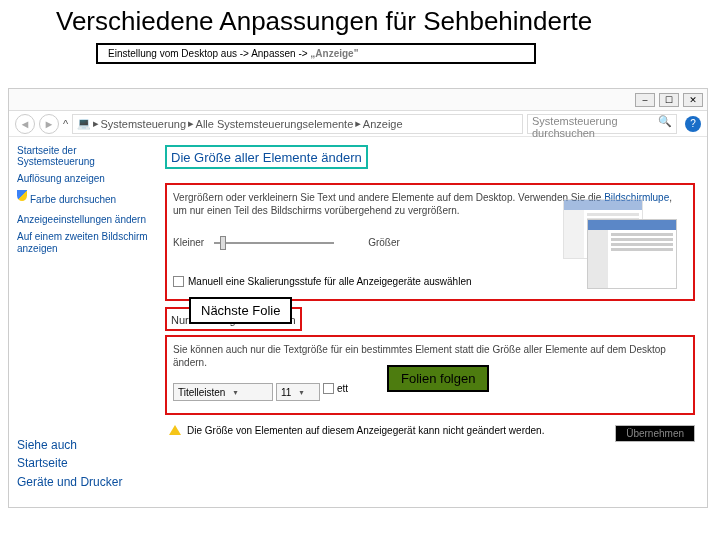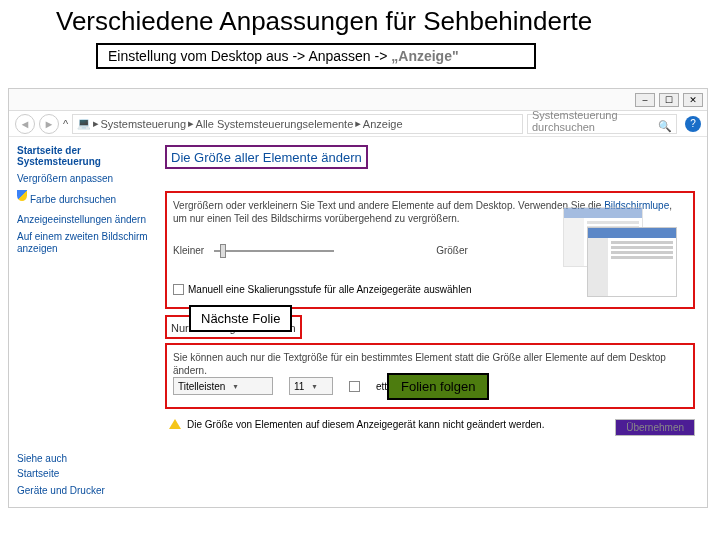--- a/index.html
+++ b/index.html
@@ -1,37 +1,37 @@
 <!DOCTYPE html>
 <html><head>
 <meta charset="utf-8">
 <style>
 *{margin:0;padding:0;box-sizing:border-box;font-family:"Segoe UI",Tahoma,sans-serif}
 body{width:720px;height:540px;background:#fff;position:relative;overflow:hidden}
 .slide-title{font-size:26px;font-weight:400;padding:6px 0 4px 56px;color:#000}
-.instr-box{border:2px solid #000;padding:3px 10px;margin:2px 0 6px 96px;width:440px;font-size:14px}
+.instr-box{border:2px solid #000;padding:3px 10px;margin:2px 0 6px 96px;width:440px;font-size:10px}
 .instr-box .gray-link{color:#7a7a7a;font-weight:600}
 .window{position:absolute;left:8px;top:88px;width:700px;height:420px;border:1px solid #ccc;background:#fff}
 .title-bar{height:22px;border-bottom:1px solid #ddd;display:flex;justify-content:flex-end;align-items:center;gap:4px;padding:0 4px;background:#fafafa}
 .win-btn{width:20px;height:14px;border:1px solid #aaa;background:#eee;font-size:9px;text-align:center;line-height:12px}
 .nav-bar{height:26px;border-bottom:1px solid #e5e5e5;display:flex;align-items:center;padding:0 6px;gap:4px;color:#555;font-size:11px}
 .nav-arrow{width:20px;height:20px;border-radius:50%;border:1px solid #ccc;display:flex;align-items:center;justify-content:center;color:#aaa;font-size:11px}
 .nav-path{flex:1;border:1px solid #ddd;height:20px;display:flex;align-items:center;padding:0 4px;gap:2px}
 .nav-path span{white-space:nowrap}
-.search{width:150px;border:1px solid #ddd;height:20px;display:flex;align-items:flex-end;gap:4px;padding:0 4px;color:#888}
+.search{width:150px;border:1px solid #ddd;height:20px;display:flex;align-items:flex-start;gap:4px;padding:0 4px;color:#888}
 .help-icon{width:16px;height:16px;border-radius:50%;background:#1a6ec8;color:#fff;font-size:10px;display:flex;align-items:center;justify-content:center;margin-left:4px}
 .body-split{display:flex;position:absolute;top:48px;left:0;right:0;bottom:0}
 .side{width:150px;padding:8px 8px;font-size:10px;color:#0b4f9e}
-.side .hdr{color:#0b4f9e;font-weight:700;margin-bottom:6px}
+.side .hdr{color:#0b4f9e;font-weight:400;margin-bottom:6px}
 .side a{display:block;color:#0b4f9e;margin:4px 0;line-height:1.25;text-decoration:none}
 .side .shield-row{display:flex;align-items:flex-start;gap:3px}
 .shield{width:10px;height:11px;background:linear-gradient(135deg,#3b82f6 50%,#facc15 50%);border-radius:0 0 50% 50%}
-.side .see{position:absolute;bottom:6px;left:8px;font-size:10px}
+.side .see{position:absolute;bottom:13px;left:8px;font-size:12px}
 .main{flex:1;padding:8px 12px 0 6px;position:relative}
-.redbox1{border:2px solid #701a75;padding:1px 4px;display:inline-block;margin-bottom:16px}
+.redbox1{border:2px solid #14b8a6;padding:1px 4px;display:inline-block;margin-bottom:8px}
 .redbox1 span{color:#0b4f9e;font-size:13px}
 .redzone1{border:2px solid #d11;padding:6px;margin-top:6px;position:relative}
 .para{font-size:10px;color:#444;line-height:1.3}
 .para .bl{color:#0b4f9e}
 .slider-row{display:flex;align-items:center;gap:10px;margin:20px 0 12px}
 .sl-lbl{font-size:10px;color:#444}
 .slider-track{width:120px;height:2px;background:#999;position:relative}
 .slider-thumb{position:absolute;left:6px;top:-6px;width:6px;height:14px;background:#ddd;border:1px solid #888}
 .prev-stack{position:absolute;right:14px;top:8px;width:120px;height:100px}
 .pwin{position:absolute;background:#fff;border:1px solid #ccc}
@@ -41,27 +41,27 @@
 .pwin .pcnt{flex:1;display:flex;flex-direction:column;gap:2px;padding:3px}
 .pwin .prow{height:3px;background:#ccc}
 .pw1{width:90px;height:70px;top:26px;left:28px;z-index:2}
 .pw2{width:80px;height:60px;top:6px;left:4px;opacity:.55}
 .chk-row{font-size:10px;margin:28px 0 6px;display:flex;align-items:flex-start;gap:4px}
 .chkbox{width:11px;height:11px;border:1px solid #888;background:#fff}
 .btn-next{position:absolute;left:22px;top:112px;border:2px solid #000;background:#fff;padding:4px 10px;font-size:13px;z-index:5}
 .redbox2{border:2px solid #d11;padding:1px 4px;display:inline-block;margin-top:6px}
 .redbox2 span{font-size:11px;color:#333}
 .redzone2{border:2px solid #d11;padding:6px 6px 12px;margin-top:4px;position:relative}
-.dd-row{display:flex;align-items:center;gap:16px;}
+.dd-row{display:flex;gap:3px;margin-top:14px}
 .dd{border:1px solid #aaa;height:18px;display:flex;align-items:center;padding:0 4px;font-size:10px;background:#f5f5f5;gap:8px}
 .dd .car{font-size:8px;color:#555}
 .btn-folien{position:absolute;left:220px;top:28px;border:2px solid #000;background:#4d7c0f;padding:4px 12px;font-size:13px;z-index:5}
 .warn-row{display:flex;align-items:flex-start;gap:6px;font-size:10px;margin-top:10px;padding-left:4px}
 .warn-icon{width:0;height:0;border-left:6px solid transparent;border-right:6px solid transparent;border-bottom:10px solid #f5c518;position:relative}
-.apply-btn{border:1px solid #bbb;background:#4c1d95;padding:2px 10px;font-size:10px;margin-left:auto;color:#888}
+.apply-btn{border:1px solid #bbb;background:#000000;padding:2px 10px;font-size:10px;margin-left:auto;color:#888}
 </style>
 </head>
 <body>
 
 <div class="slide-title">Verschiedene Anpassungen für Sehbehinderte</div>
 <div class="instr-box">
   <span>Einstellung vom Desktop aus -&gt; Anpassen -&gt; </span><span class="gray-link">„Anzeige"</span>
 </div>
 
 <div class="window">
@@ -86,21 +86,21 @@
     <div class="search">
       <span>Systemsteuerung durchsuchen</span>
       <span style="margin-left:auto">🔍</span>
     </div>
     <div class="help-icon">?</div>
   </div>
 
   <div class="body-split">
     <div class="side">
       <div class="hdr">Startseite der Systemsteuerung</div>
-      <a>Vergrößern anpassen</a>
+      <a>Auflösung anzeigen</a>
       <div class="shield-row">
           <div class="shield"></div>
           <a>Farbe durchsuchen</a>
         </div>
       <a>Anzeigeeinstellungen ändern</a>
       <a>Auf einem zweiten Bildschirm anzeigen</a>
       <div class="see">
         <div>Siehe auch</div>
         <a>Startseite</a>
         <a>Geräte und Drucker</a>
@@ -112,21 +112,21 @@
 
       <div class="redzone1">
         <div class="para">
           <span>Vergrößern oder verkleinern Sie Text und andere Elemente auf dem Desktop. Verwenden Sie die </span><span class="bl">Bildschirmlupe</span><span>, um nur einen Teil des Bildschirms vorübergehend zu vergrößern.</span>
         </div>
         <div class="slider-row">
           <div class="sl-lbl">Kleiner</div>
           <div class="slider-track">
               <div class="slider-thumb"></div>
             </div>
-          <div class="sl-lbl" style="margin-left:92px">Größer</div>
+          <div class="sl-lbl" style="margin-left:24px">Größer</div>
         </div>
         <div class="prev-stack">
           <div class="pwin pw2">
               <div class="pbar"></div>
               <div class="pbody">
                 <div class="pside"></div>
                 <div class="pcnt">
                   <div class="prow"></div>
                   <div class="prow"></div>
                   <div class="prow"></div>

